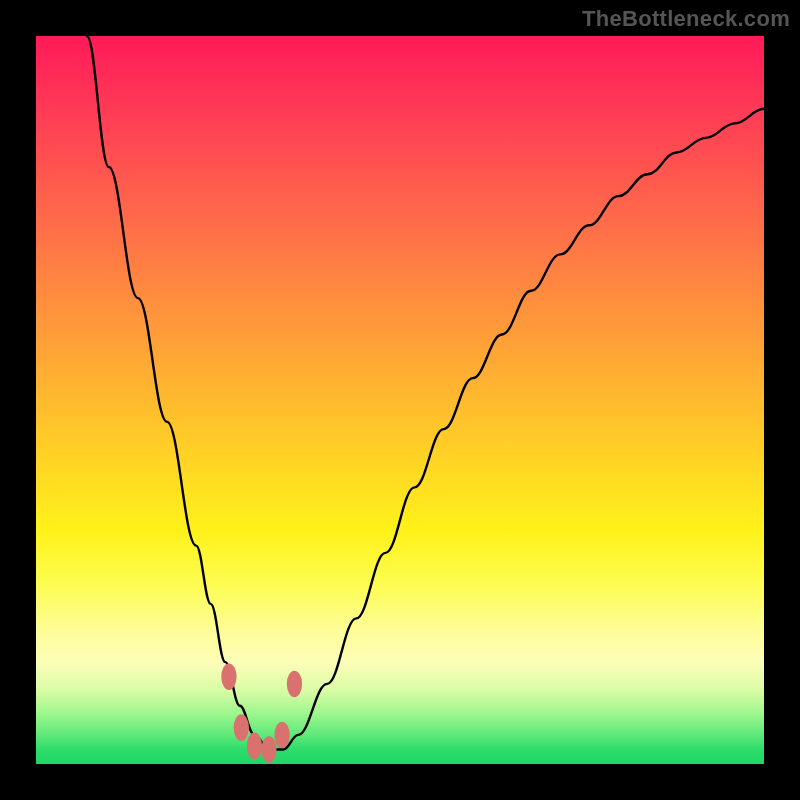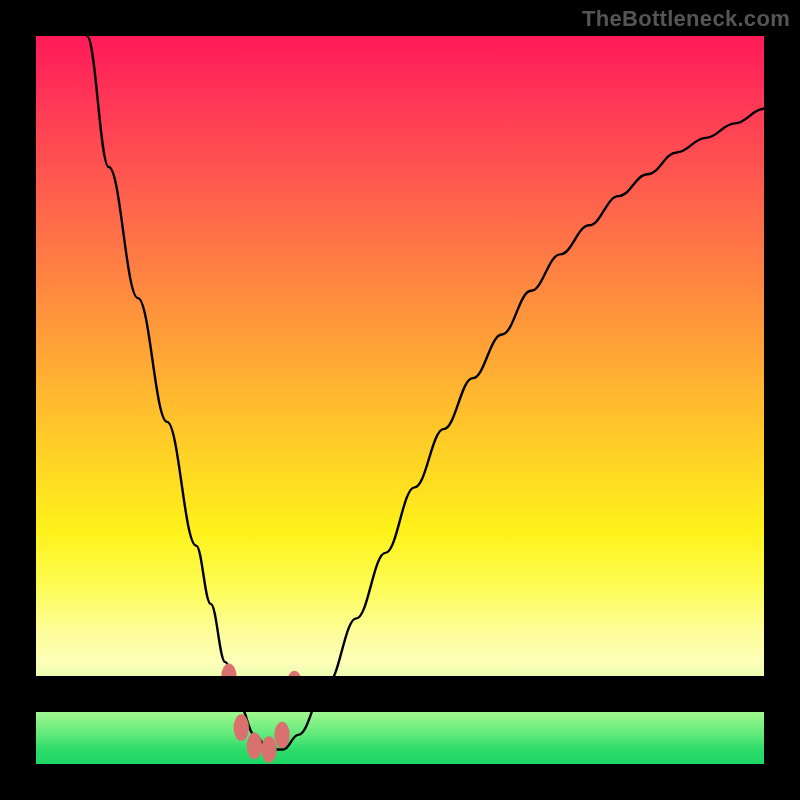--- a/index.html
+++ b/index.html
@@ -7,21 +7,21 @@
     padding: 0;
     width: 800px;
     height: 800px;
     overflow: hidden;
     background: #000;
     font-family: Arial, Helvetica, sans-serif;
   }
   .frame {
     position: absolute;
     left: 0; top: 0;
-    width: 800px; height: 712px;
+    width: 800px; height: 800px;
     background: #000;
   }
   .plot-area {
     position: absolute;
     left: 36px;
     top: 36px;
     width: 728px;
     height: 728px;
     overflow: hidden;
   }

